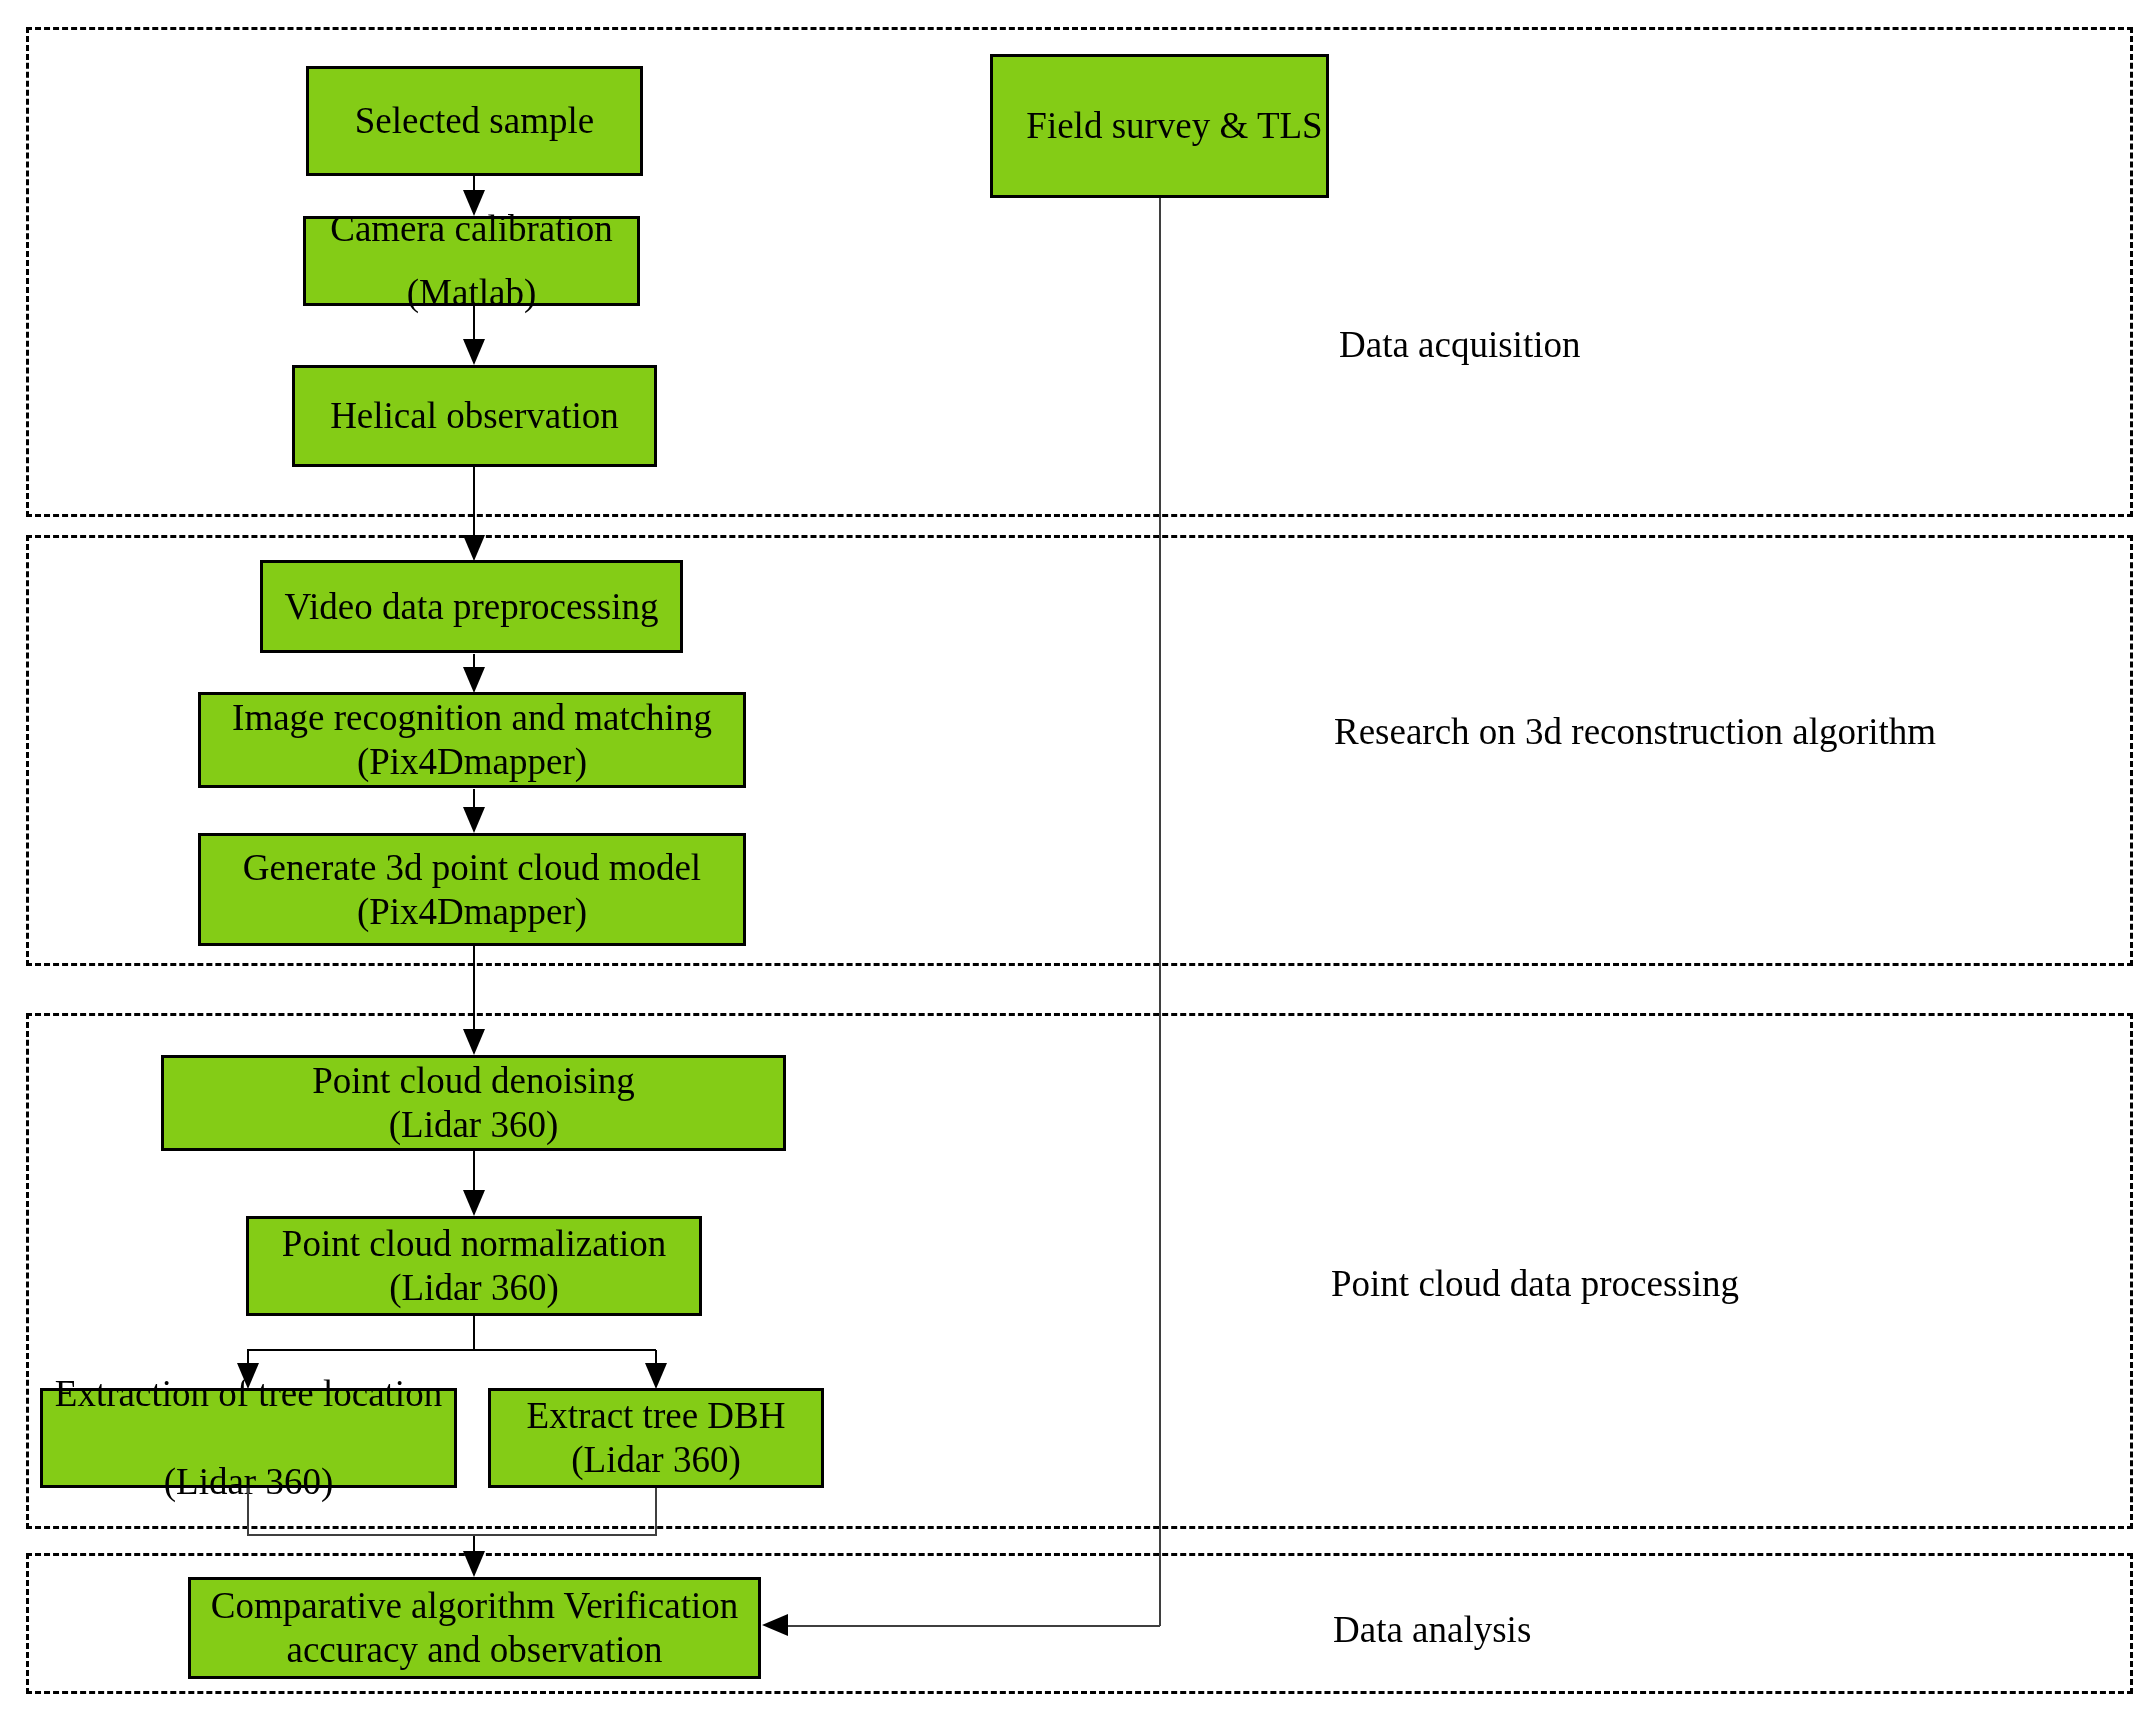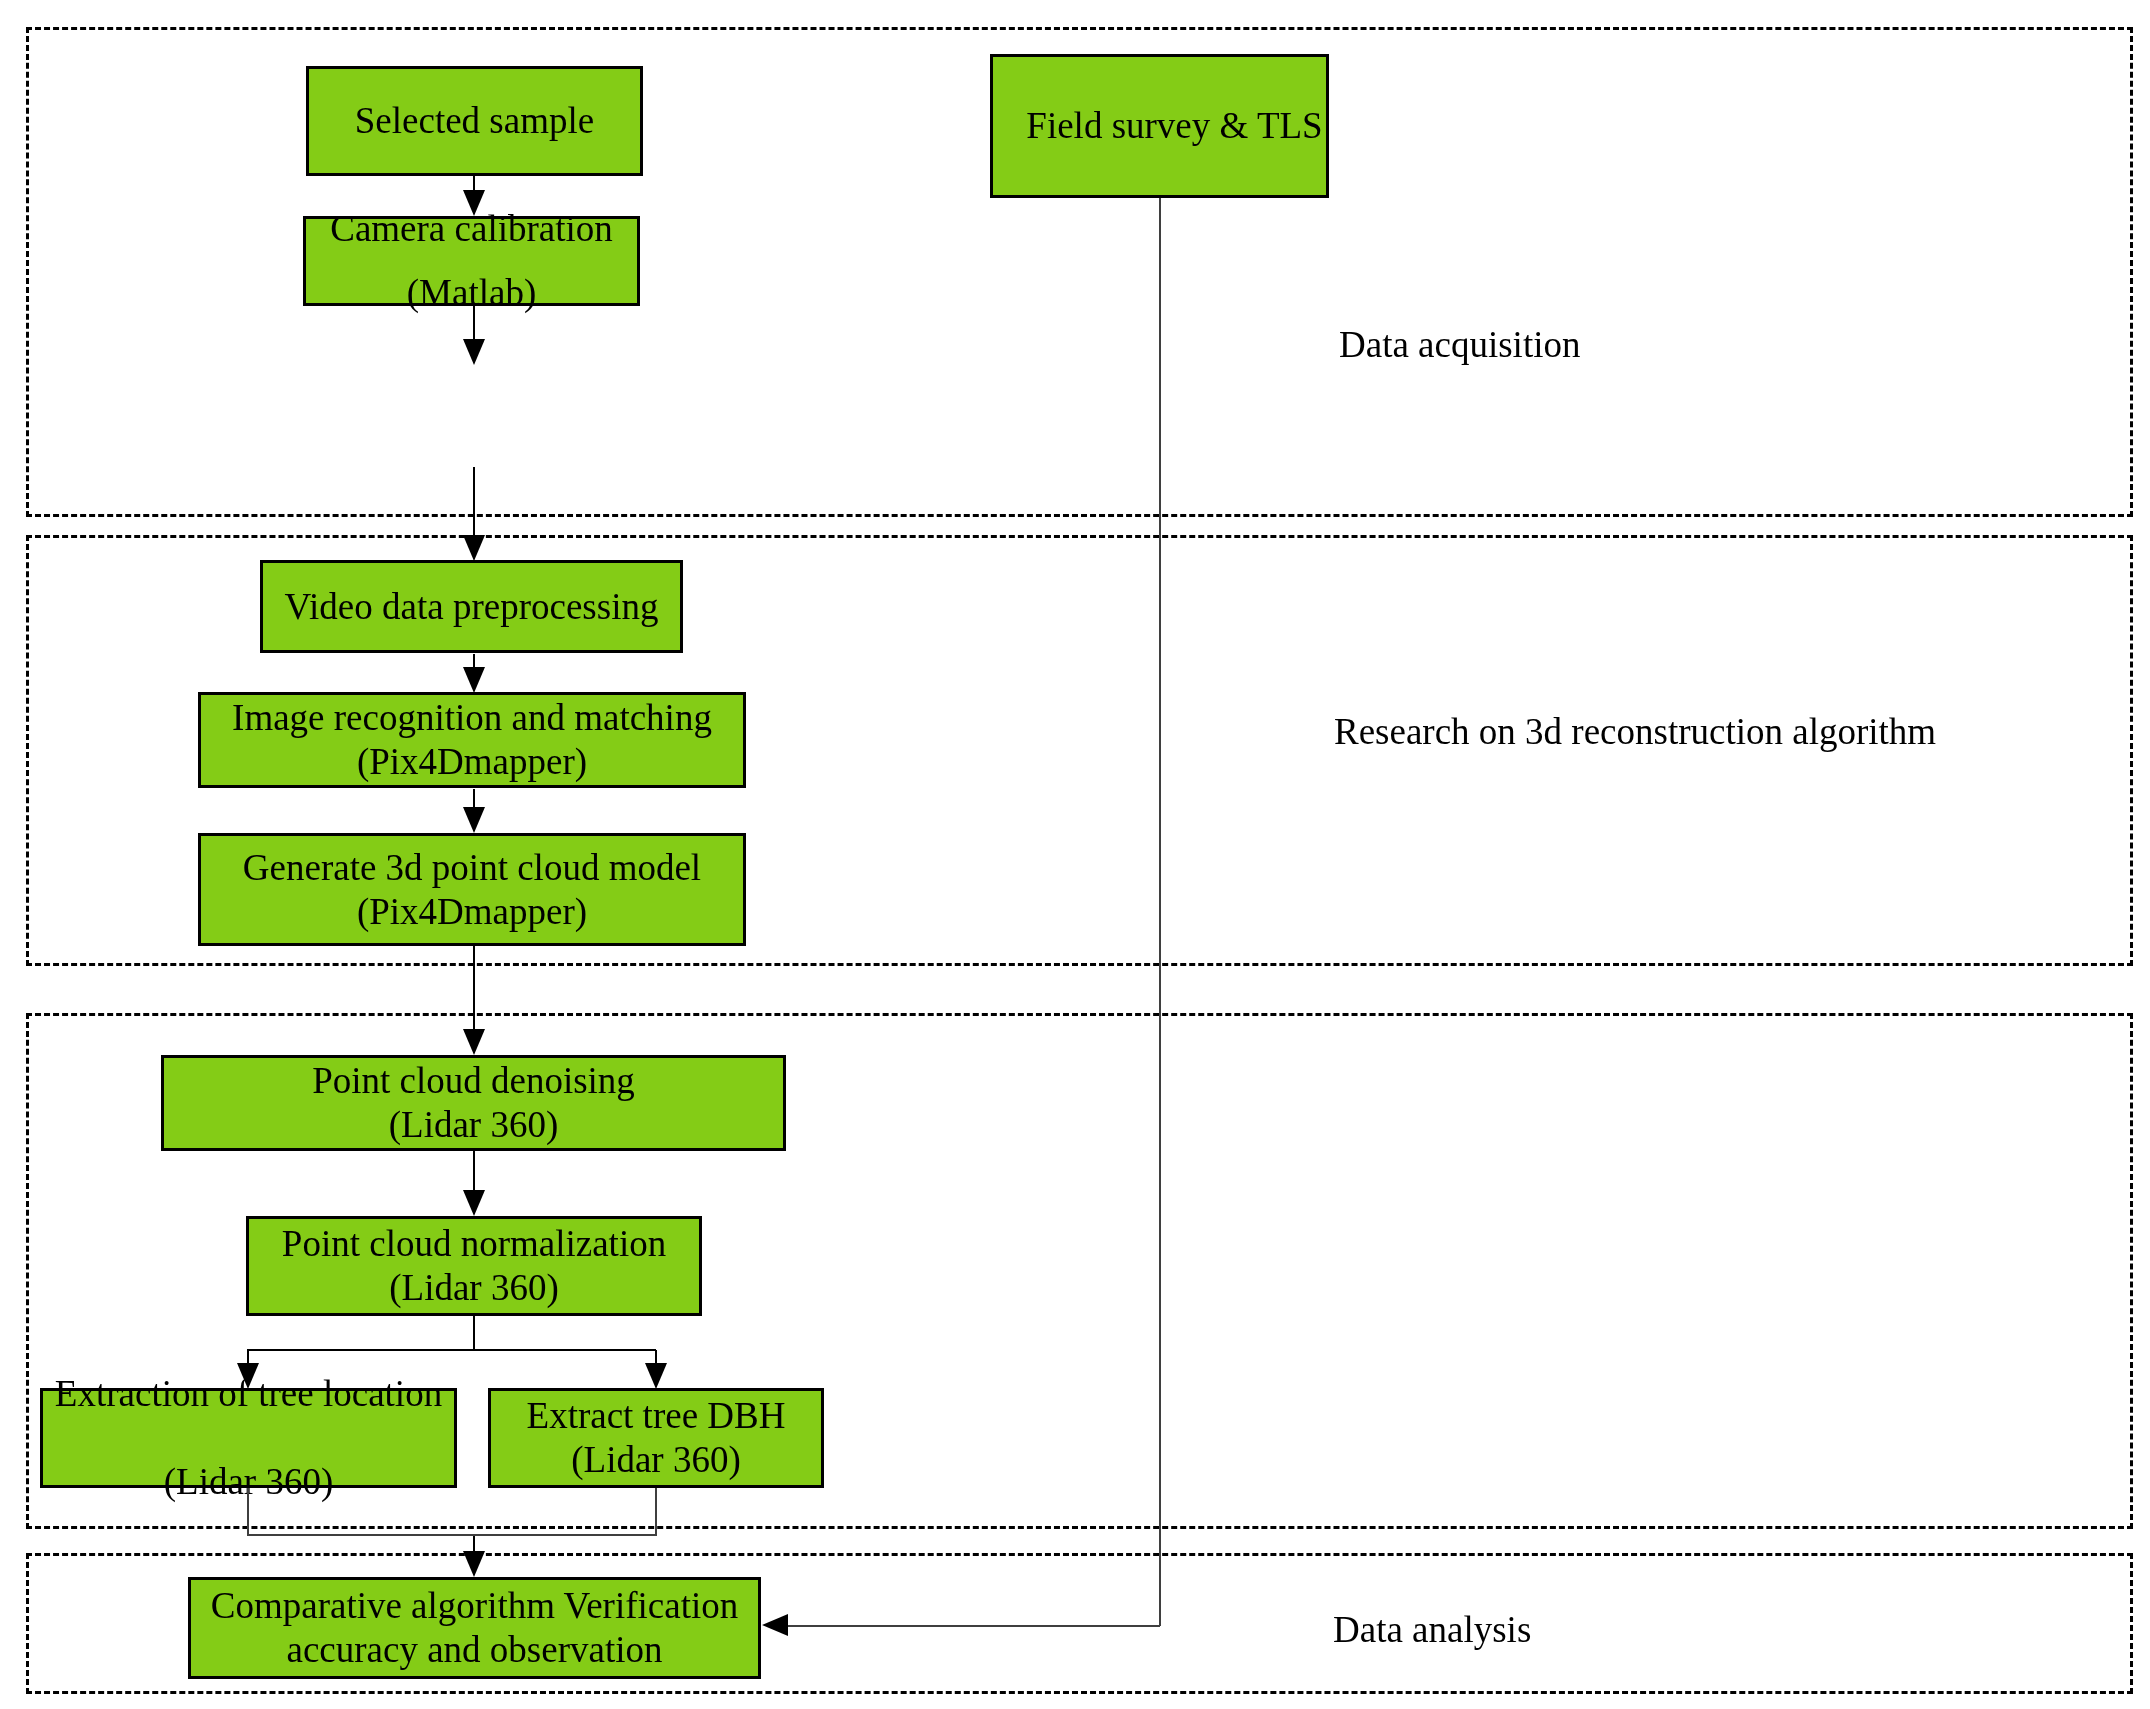--- a/index.html
+++ b/index.html
@@ -102,33 +102,38 @@
 
 <div class="canvas">
 
   <div class="section sec1"></div>
   <div class="section sec2"></div>
   <div class="section sec3"></div>
   <div class="section sec4"></div>
 
   <div class="sec-label sl1">Data acquisition</div>
   <div class="sec-label sl2">Research on 3d reconstruction algorithm</div>
+  <div class="sec-label sl3">Point cloud data processing</div>
   <div class="sec-label sl4">Data analysis</div>
 
   <div class="node n-selected">
     <span class="nl">Selected sample</span>
 
   </div>
   <div class="node n-field">
     <span class="nl">Field survey &amp; TLS</span>
 
   </div>
   <div class="node n-camera">
     <span class="nl">Camera calibration</span>
     <span class="nl">(Matlab)</span>
+  </div>
+  <div class="node n-helical">
+    <span class="nl">Helical observation</span>
+
   </div>
   <div class="node n-video">
     <span class="nl">Video data preprocessing</span>
 
   </div>
   <div class="node n-imgrec">
     <span class="nl">Image recognition and matching</span>
     <span class="nl">(Pix4Dmapper)</span>
   </div>
   <div class="node n-generate">

